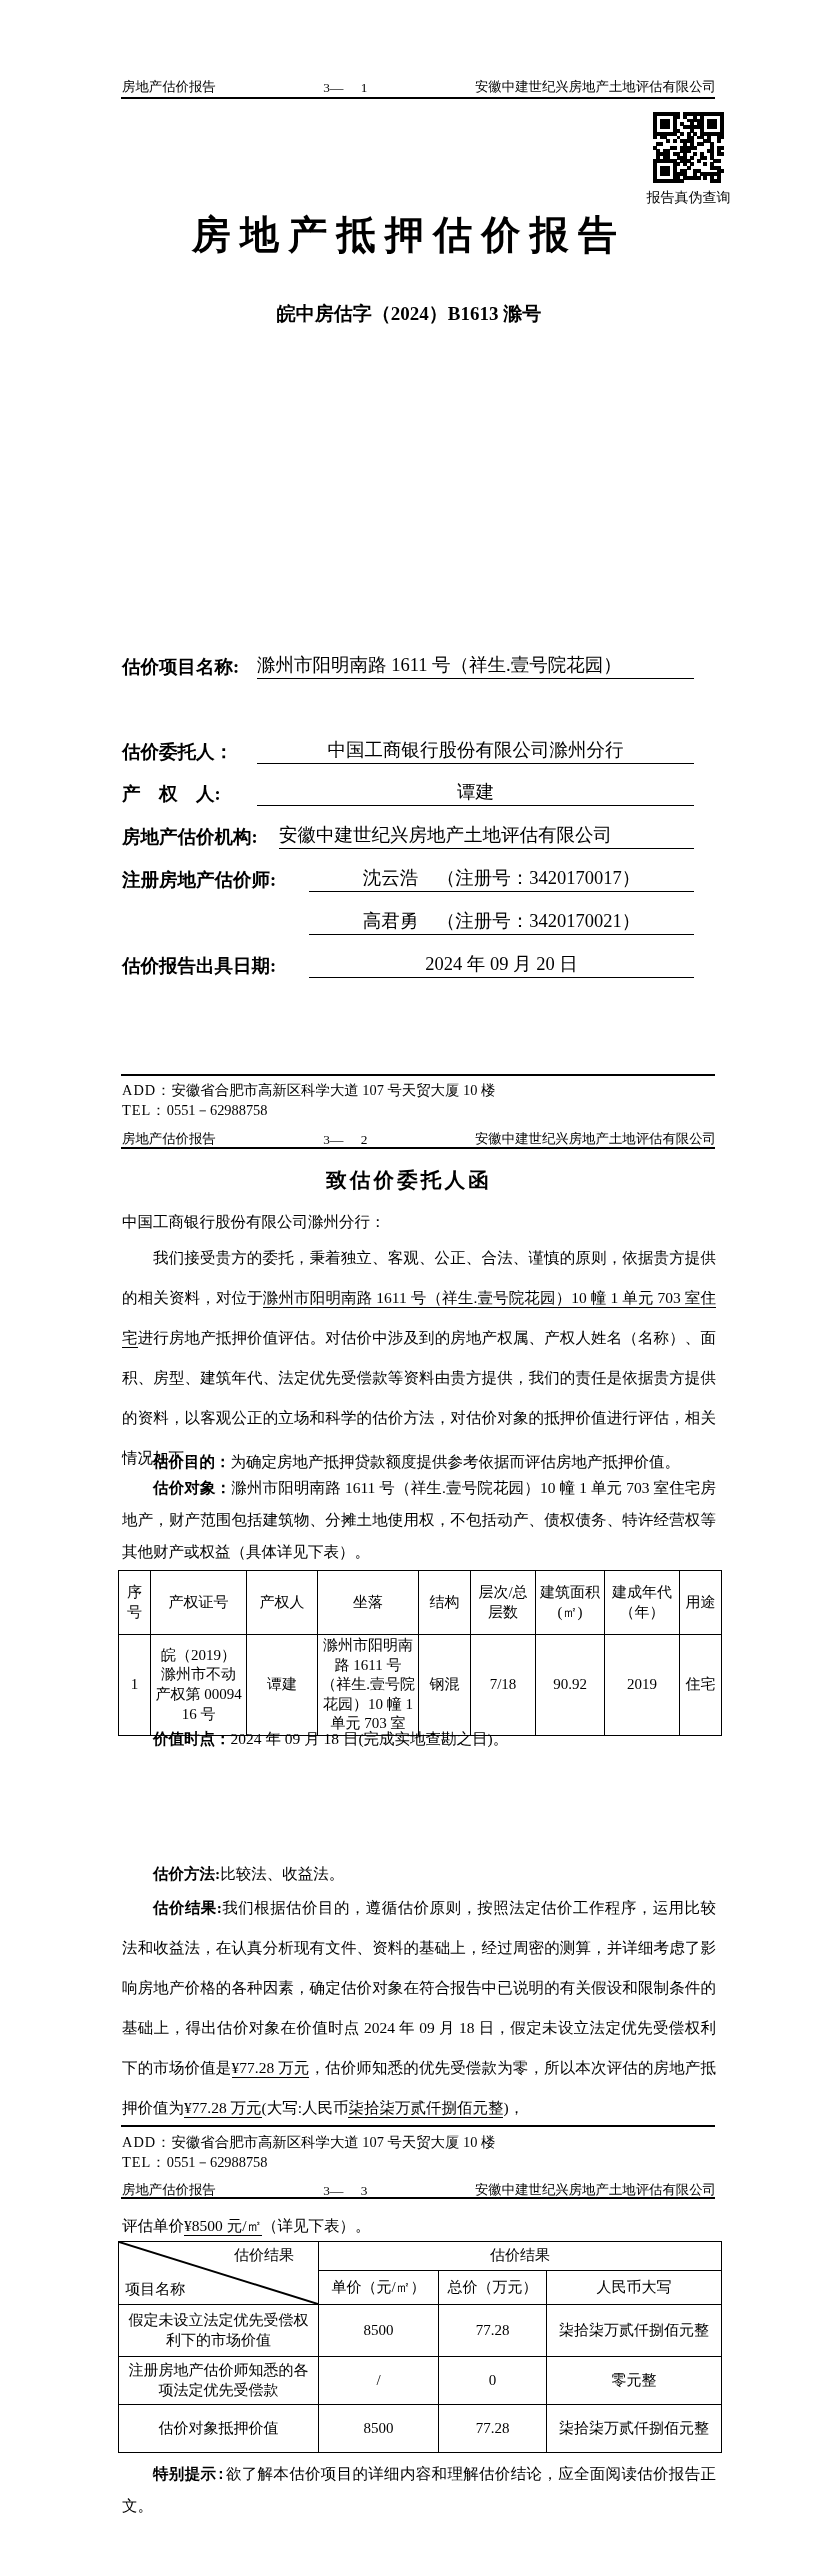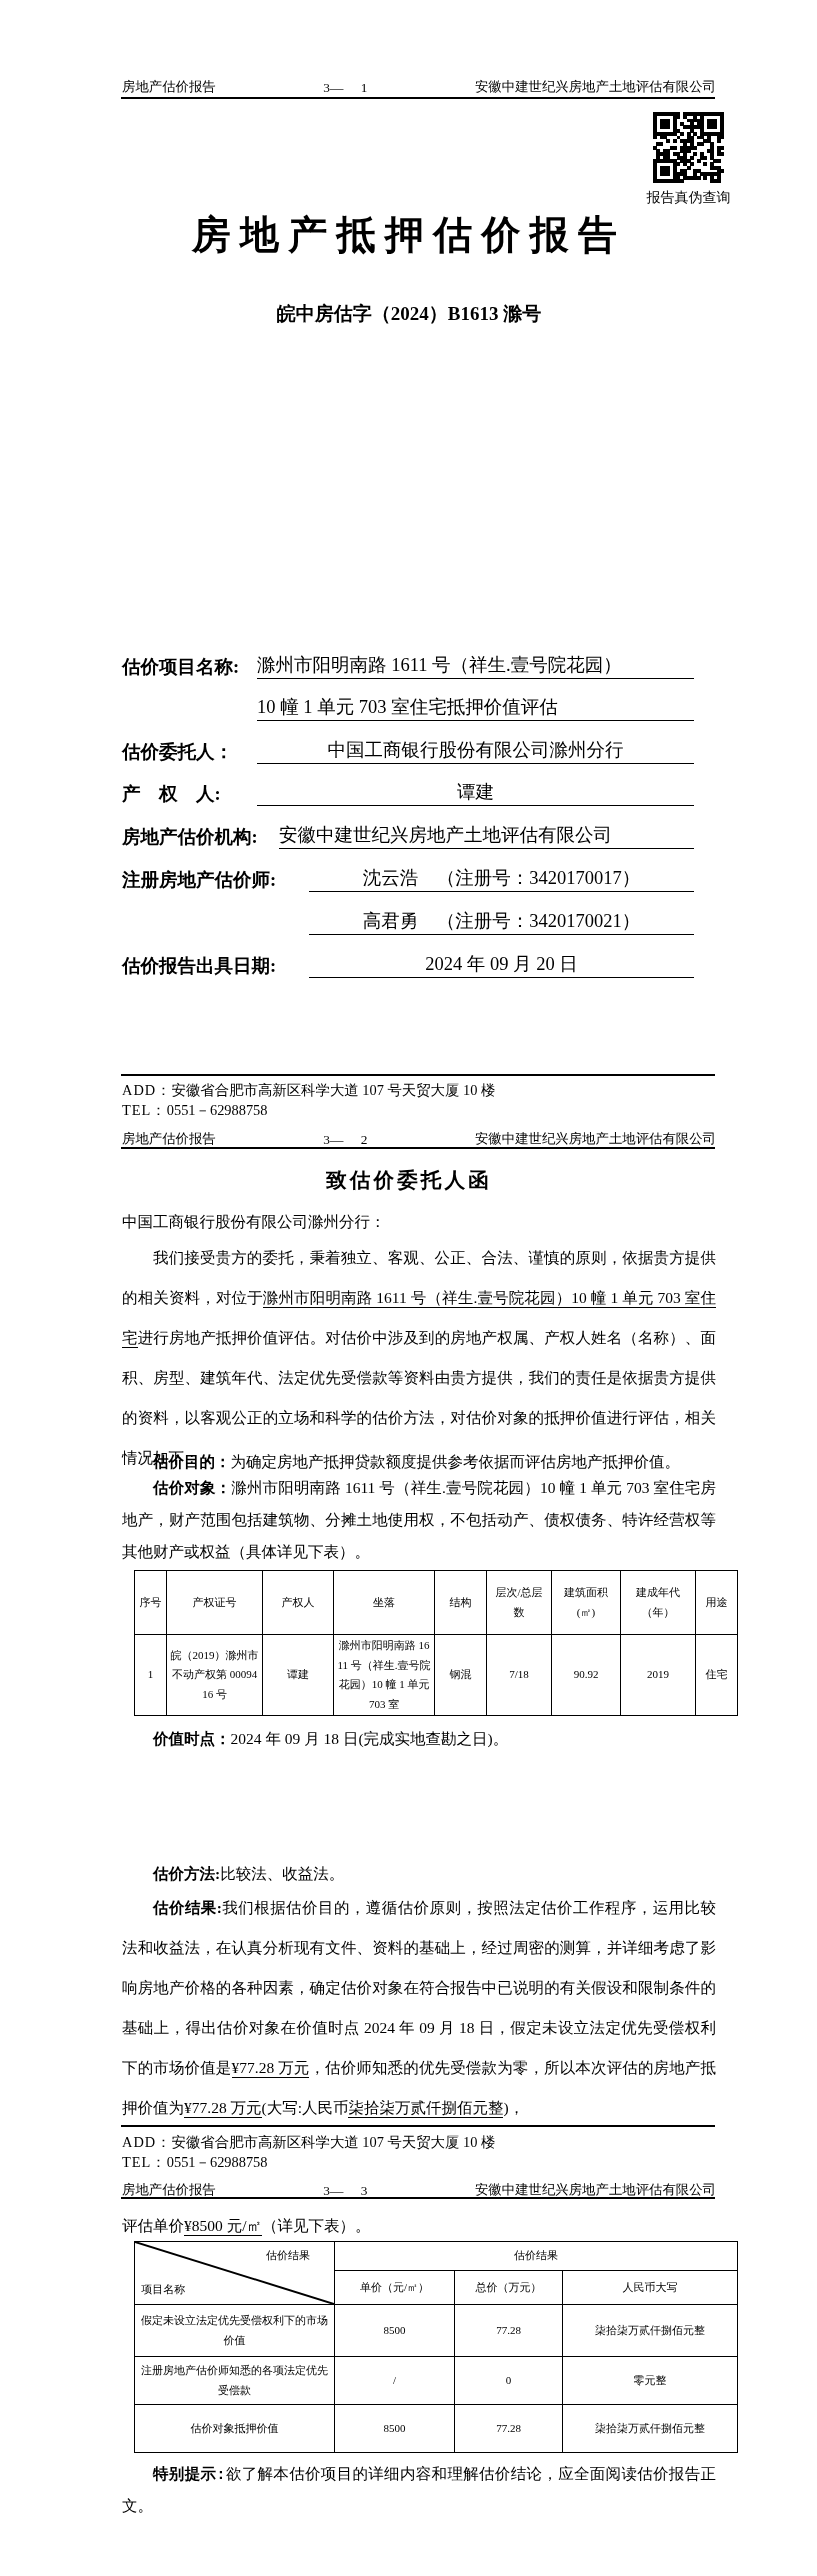--- a/index.html
+++ b/index.html
@@ -28,21 +28,21 @@
   .irow .ival{flex:1 1 auto;border-bottom:1px solid #000;line-height:26px;}
   .irow .c{text-align:center;}
   
   .para{left:122px;width:594px;text-align:justify;}
   .lh63{line-height:40px;} .lh62{line-height:32px;} .lh46{line-height:24px;}
   .ind{text-indent:31px;}
   .b{font-weight:bold;}
   .u{border-bottom:1px solid #000;padding-bottom:0.5px;}
   .lettitle{left:0;width:818px;text-align:center;font-size:20.6px;font-weight:bold;letter-spacing:3.1px;white-space:nowrap;}
   
-  table.doc{border-collapse:collapse;table-layout:fixed;font-size:11px;margin-left:16px;}
+  table.doc{border-collapse:collapse;table-layout:fixed;font-size:15px;}
   table.doc td{border:1px solid #000;text-align:center;vertical-align:middle;padding:1px 3.1px;line-height:19.6px;word-break:break-all;}
   .diagcell{position:relative;padding:0 !important;}
   .diagcell svg{position:absolute;inset:0;width:100%;height:100%;}
   .diagcell .ct{position:absolute;top:4.1px;right:24px;}
   .diagcell .cb{position:absolute;bottom:4.1px;left:6.2px;}
   #qr{background:#fff;}
   #qr .m{position:absolute;background:#000;}
 </style>
 </head>
 <body>
@@ -302,24 +302,20 @@
     </div>
   <div class="abs qrlabel" style="top:189px;left:646px;width:85px;">报告真伪查询</div>
 
   <div class="abs title" style="top:208px;">房地产抵押估价报告</div>
   <div class="abs docno" style="top:301px;">皖中房估字（2024）B1613 滁号</div>
 
   <div class="abs irow" style="top:652px;">
     <span class="ilbl" style="width:135px;">估价项目名称:</span>
     <span class="ival">滁州市阳明南路 1611 号（祥生.壹号院花园）</span>
   </div>
-  <div class="abs irow" style="top:694px;">
-    <span class="ilbl" style="width:135px;"></span>
-    <span class="ival">10 幢 1 单元 703 室住宅抵押价值评估</span>
-  </div>
   <div class="abs irow" style="top:737px;">
     <span class="ilbl" style="width:135px;">估价委托人：</span>
     <span class="ival c">中国工商银行股份有限公司滁州分行</span>
   </div>
   <div class="abs irow" style="top:779px;">
     <span class="ilbl" style="width:135px;">产　权　人:</span>
     <span class="ival c">谭建</span>
   </div>
   <div class="abs irow" style="top:822px;">
     <span class="ilbl" style="width:157px;">房地产估价机构:</span>

